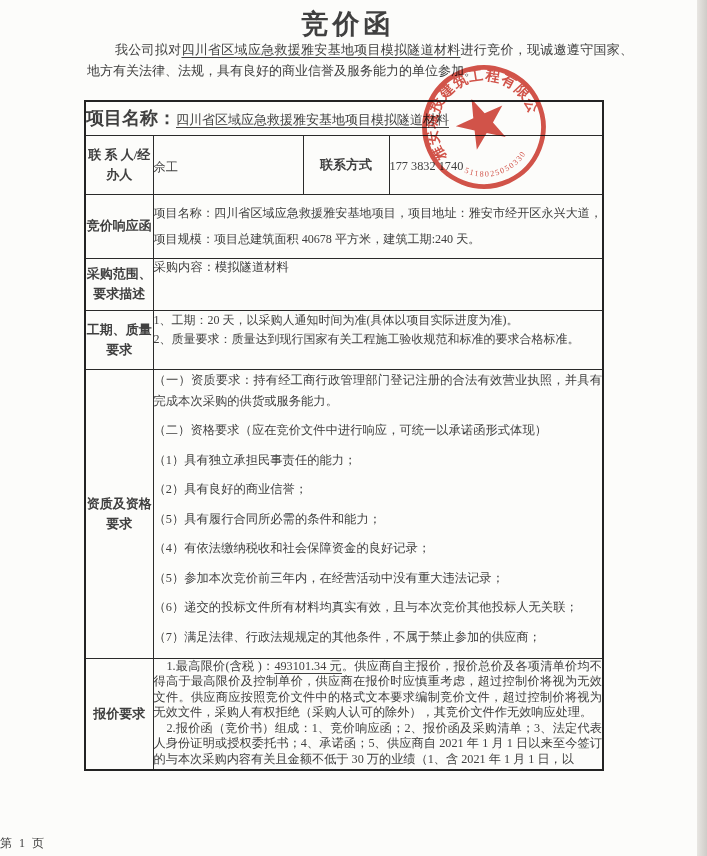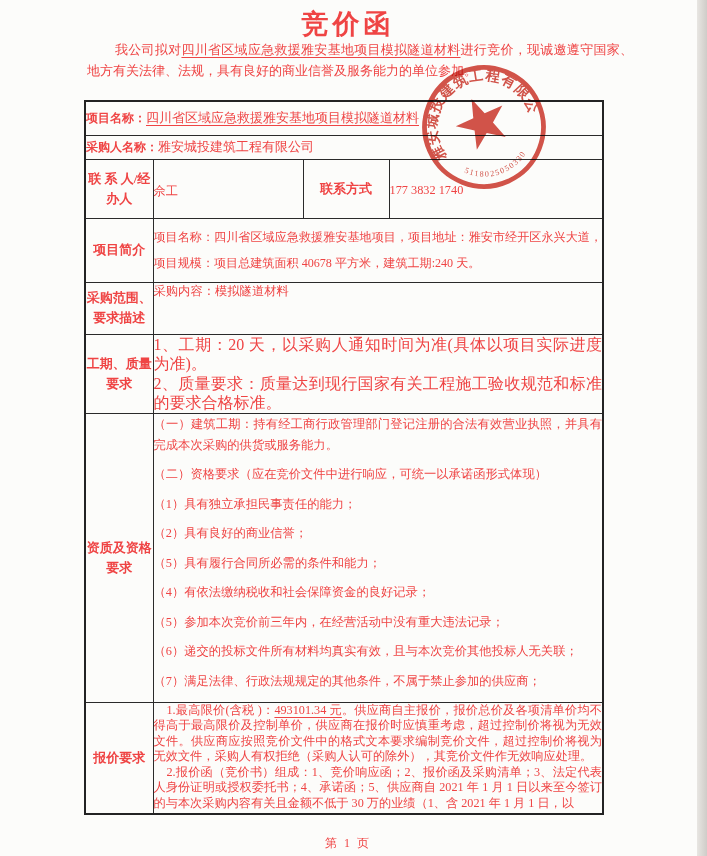--- a/index.html
+++ b/index.html
@@ -6,21 +6,21 @@
   body{
     width:707px;height:856px;
     background:#d8d6d2;
     font-family:"Liberation Serif","DejaVu Serif",serif;
     position:relative;overflow:hidden;
   }
   .page{
     position:absolute;left:0;top:0;
     width:697px;height:856px;
     background:#fcfcfa;
-    color:#ef4444;
+    color:#404040;
     overflow:hidden;
   }
   .doc-title{
     position:absolute;top:6px;left:0;width:696px;
     text-align:center;font-size:27px;font-weight:bold;letter-spacing:4px;
     margin:0;
   }
   .intro{
     position:absolute;top:39px;left:87px;width:546px;
     font-size:13px;line-height:21px;text-align:justify;text-indent:28px;
@@ -36,45 +36,45 @@
   .doc-table td,.doc-table th{
     border:1.5px solid #2a2a2a;
     padding:0;
     overflow:hidden;
   }
   .doc-table th{
     font-weight:bold;font-size:13px;
     white-space:pre-line;text-align:center;vertical-align:middle;
     line-height:20px;
   }
-  .lbl{font-weight:bold;font-size:12px;}
+  .lbl{font-weight:bold;font-size:18px;}
   .cell{padding:0 3px 0 8px;text-align:justify;}
   tr.r1{height:34px;} tr.r2{height:24px;} tr.r3{height:59px;}
   tr.r4{height:64px;} tr.r5{height:52px;} tr.r6{height:59px;}
   tr.r7{height:289px;} tr.r8{height:35px;} tr.r9{height:112px;}
   .r1 td{font-size:13px;}
   .r2 td{font-size:13px;}
   .th-contact{text-align:left;padding-left:6px;line-height:28px;vertical-align:top;padding-top:8px;}
   .r3 td{vertical-align:top;padding-top:23px;}
   .th-method{text-align:left;padding-left:8px;vertical-align:top;padding-top:12px;line-height:14px;}
   .overview-cell{line-height:26px;font-size:12.1px;}
   .th-scope{line-height:32px;}
   .scope-cell{vertical-align:top;padding-top:9px;}
   .th-sched{line-height:23px;}
-  .sched-cell{vertical-align:top;padding-top:9px;line-height:19.5px;white-space:pre-line;font-size:16px;}
+  .sched-cell{vertical-align:top;padding-top:9px;line-height:19.5px;white-space:pre-line;font-size:12px;}
   .th-qual{line-height:37px;}
   .qual-cell{vertical-align:top;padding-top:7px;}
   .qual-cell p{margin:0 0 8.5px 0;line-height:21px;}
   .th-time{line-height:17px;text-align:left;padding-left:5px;font-size:12.8px;}
   .time-cell{line-height:16.5px;white-space:pre-line;font-size:12.4px;}
   .quote-cell{vertical-align:top;padding:3px 4px 0 7px;}
   .quote-cell p{margin:0;line-height:15.6px;text-indent:13px;font-size:12.2px;text-align:justify;}
   .footer{
     position:absolute;top:835px;left:0;width:696px;
-    text-align:center;font-size:12px;letter-spacing:2px;
+    font-size:12px;letter-spacing:2px;
   }
   .seal{
     position:absolute;left:417px;top:60px;width:134px;height:134px;
     transform:rotate(-24deg);
     opacity:0.88;mix-blend-mode:multiply;
     pointer-events:none;
   }
   .edge-strip{
     position:absolute;right:0;top:0;width:10px;height:856px;
     background:linear-gradient(to right,#e8e6e2,#cfccc8);
@@ -93,50 +93,47 @@
     <colgroup>
       <col style="width:68px">
         <col style="width:150px">
         <col style="width:86px">
         <col>
     </colgroup>
     <tbody>
         <tr class="r1">
       <td colspan="4" class="cell"><span class="lbl">项目名称：</span><span class="u">四川省区域应急救援雅安基地项目模拟隧道材料</span></td>
     </tr>
-    <tr class="r2">
-      <td colspan="4" class="cell"><span class="lbl">采购人名称：</span><span>雅安城投建筑工程有限公司</span></td>
-    </tr>
     <tr class="r3">
       <th class="th-contact">联 系 人/经
 办人</th>
       <td class="cell">佘工</td>
       <th class="th-method">联系方式</th>
       <td class="cell">177 3832 1740</td>
     </tr>
     <tr class="r4">
-      <th>项目简介</th>
+      <th>竞价响应函</th>
       <td colspan="3" class="cell overview-cell">项目名称：四川省区域应急救援雅安基地项目，项目地址：雅安市经开区永兴大道，项目规模：项目总建筑面积 40678 平方米，建筑工期:240 天。</td>
     </tr>
     <tr class="r5">
       <th class="th-scope">采购范围、
 要求描述</th>
       <td colspan="3" class="cell scope-cell">采购内容：模拟隧道材料</td>
     </tr>
     <tr class="r6">
       <th class="th-sched">工期、质量
 要求</th>
       <td colspan="3" class="cell sched-cell">1、工期：20 天，以采购人通知时间为准(具体以项目实际进度为准)。
 2、质量要求：质量达到现行国家有关工程施工验收规范和标准的要求合格标准。</td>
     </tr>
     <tr class="r7">
       <th class="th-qual">资质及资格
 要求</th>
       <td colspan="3" class="cell qual-cell">
-        <p>（一）建筑工期：持有经工商行政管理部门登记注册的合法有效营业执照，并具有完成本次采购的供货或服务能力。</p>
+        <p>（一）资质要求：持有经工商行政管理部门登记注册的合法有效营业执照，并具有完成本次采购的供货或服务能力。</p>
         <p>（二）资格要求（应在竞价文件中进行响应，可统一以承诺函形式体现）</p>
         <p>（1）具有独立承担民事责任的能力；</p>
         <p>（2）具有良好的商业信誉；</p>
         <p>（5）具有履行合同所必需的条件和能力；</p>
         <p>（4）有依法缴纳税收和社会保障资金的良好记录；</p>
         <p>（5）参加本次竞价前三年内，在经营活动中没有重大违法记录；</p>
         <p>（6）递交的投标文件所有材料均真实有效，且与本次竞价其他投标人无关联；</p>
         <p>（7）满足法律、行政法规规定的其他条件，不属于禁止参加的供应商；</p>
       </td>
     </tr>

